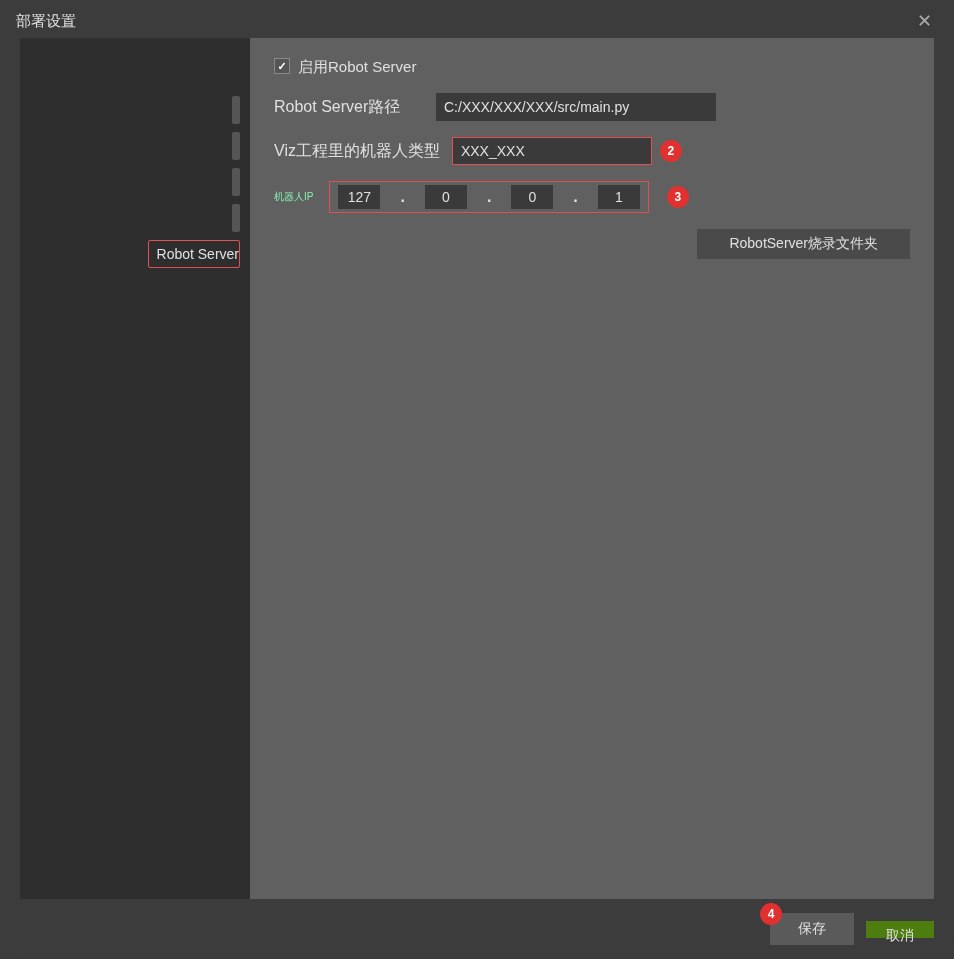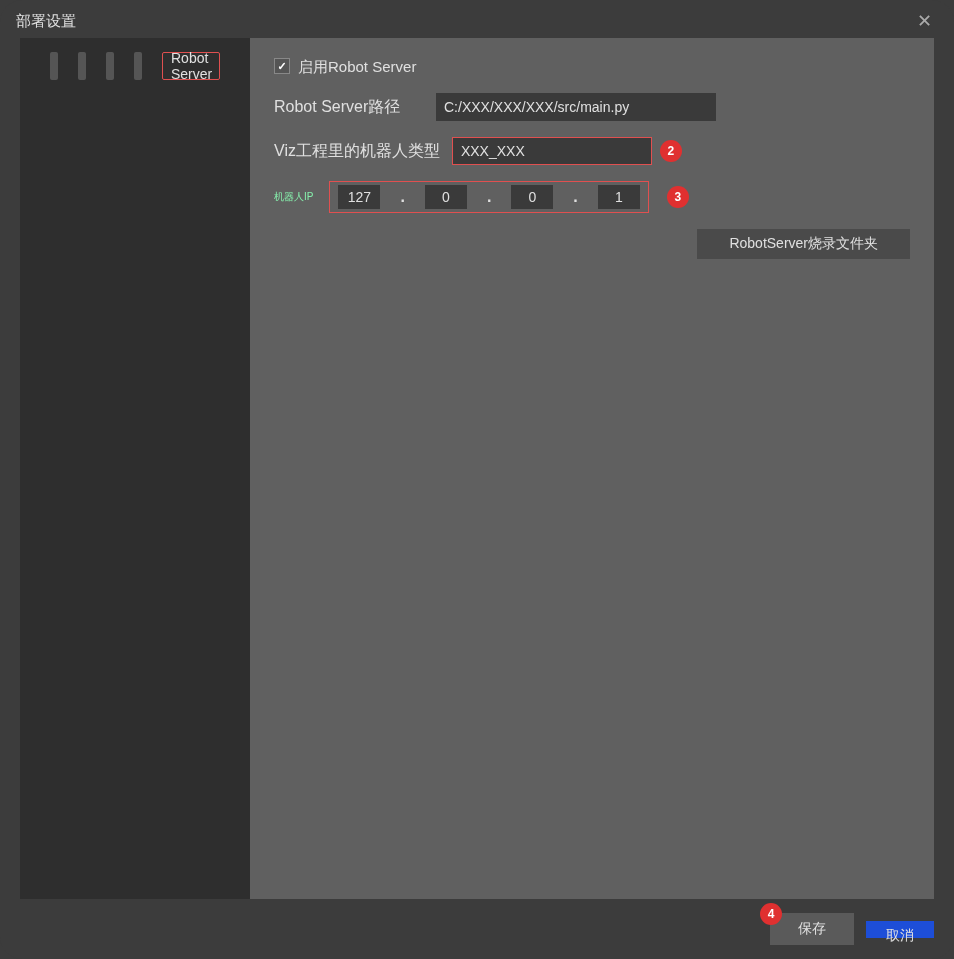--- a/index.html
+++ b/index.html
@@ -46,22 +46,24 @@
       flex: 1;
       padding: 0 20px 0 20px;
       gap: 0;
     }
 
     
     .sidebar {
       width: 230px;
       background: #2e2e2e;
       display: flex;
+      flex-direction: column;
       padding: 10px 0;
       flex-shrink: 0;
+      align-items: flex-end;
     }
 
     .sidebar-top-bar {
       height: 28px;
       background: #555;
       margin: 6px 10px 10px 10px;
       border-radius: 2px;
     }
 
     .sidebar-item {
@@ -241,21 +243,21 @@
       border: none;
       color: #e0e0e0;
       font-size: 14px;
       padding: 0 28px;
       cursor: pointer;
       height: 32px;
       position: relative;
     }
 
     .btn-cancel {
-      background: #1d4ed8;
+      background: #4d7c0f;
       border: none;
       color: #e0e0e0;
       font-size: 14px;
       padding: 6px 20px;
       cursor: pointer;
       height: 17px;
     }
 
     .save-badge {
       position: absolute;

